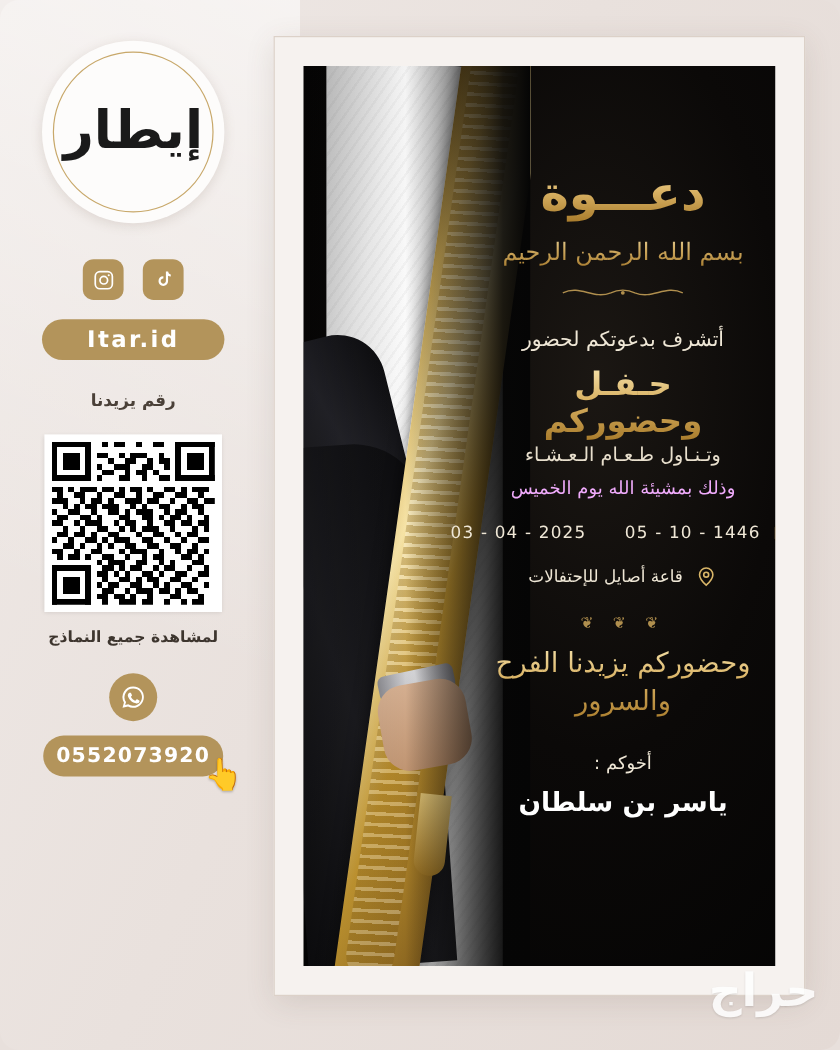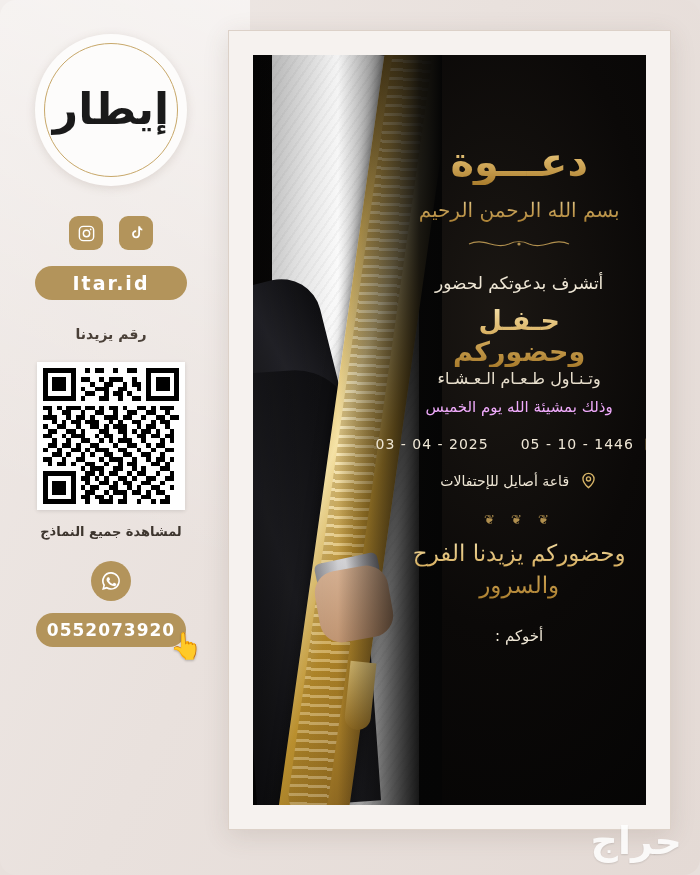--- a/index.html
+++ b/index.html
@@ -239,21 +239,21 @@
   .orn2{margin-top:22px;color:#b08f4e;font-size:13px;letter-spacing:6px;}
   .t-calig{
     margin-top:10px;font-size:23px;line-height:1.4;
     font-family:"DejaVu Serif","Liberation Serif",serif;
   }
   .t-akhu{margin-top:26px;font-size:15px;color:#efe7d6;letter-spacing:1px;}
   .t-name{margin-top:12px;font-size:22px;font-weight:700;color:#ffffff;letter-spacing:2px;}
 
   
   .watermark{
-    position:absolute;right:18px;bottom:12px;
+    position:absolute;right:18px;bottom:28px;
     font-size:38px;font-weight:700;color:#ffffff;opacity:.85;
     direction:rtl;letter-spacing:-2px;
     text-shadow:0 1px 2px rgba(0,0,0,.15);
   }
 </style>
 </head>
 <body>
 
 <div class="page">
   <div class="sheen"></div>
@@ -564,18 +564,19 @@
             </svg>
           </span>
           <span class="txt">قاعة أصايل للإحتفالات</span>
         </div>
 
         <div class="orn2">❦ ❦ ❦</div>
 
         <div class="t-calig gold">وحضوركم يزيدنا الفرح والسرور</div>
 
         <div class="t-akhu">أخوكم :</div>
+        <div class="t-name">ياسر بن سلطان</div>
       </div>
     </div>
   </div>
 
   <div class="watermark">حراج</div>
 </div>
 
 </body></html>

